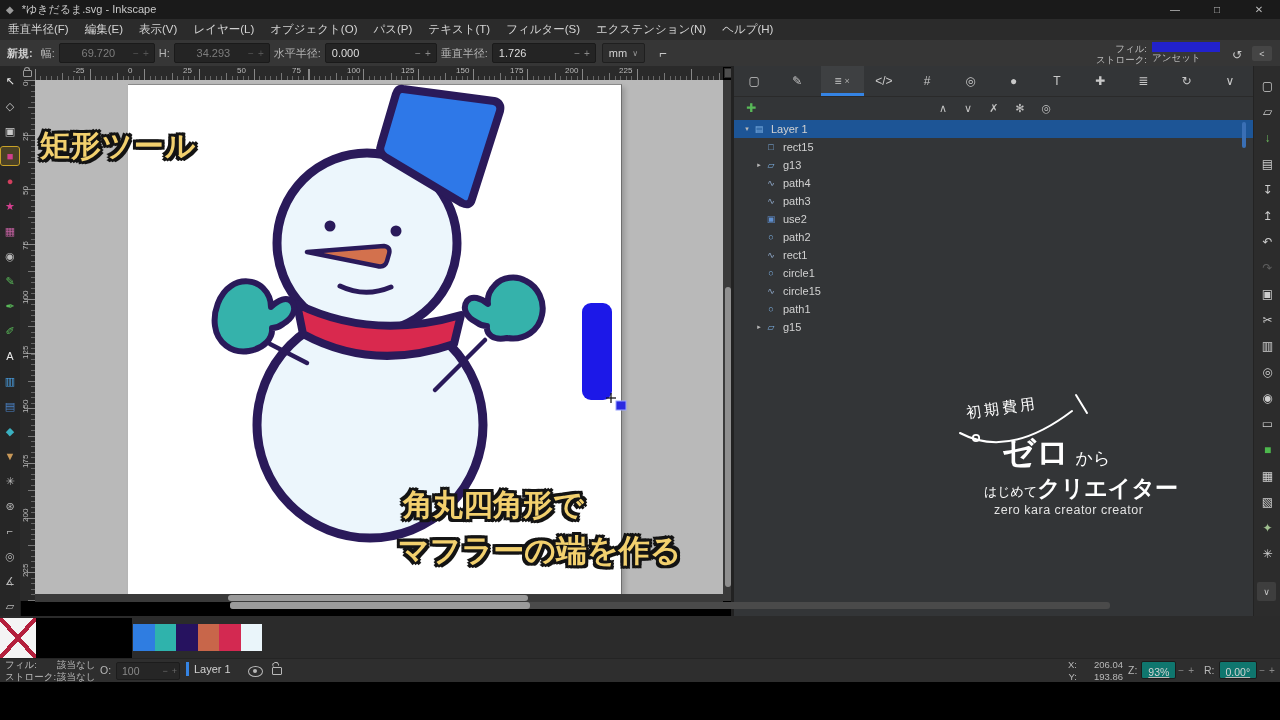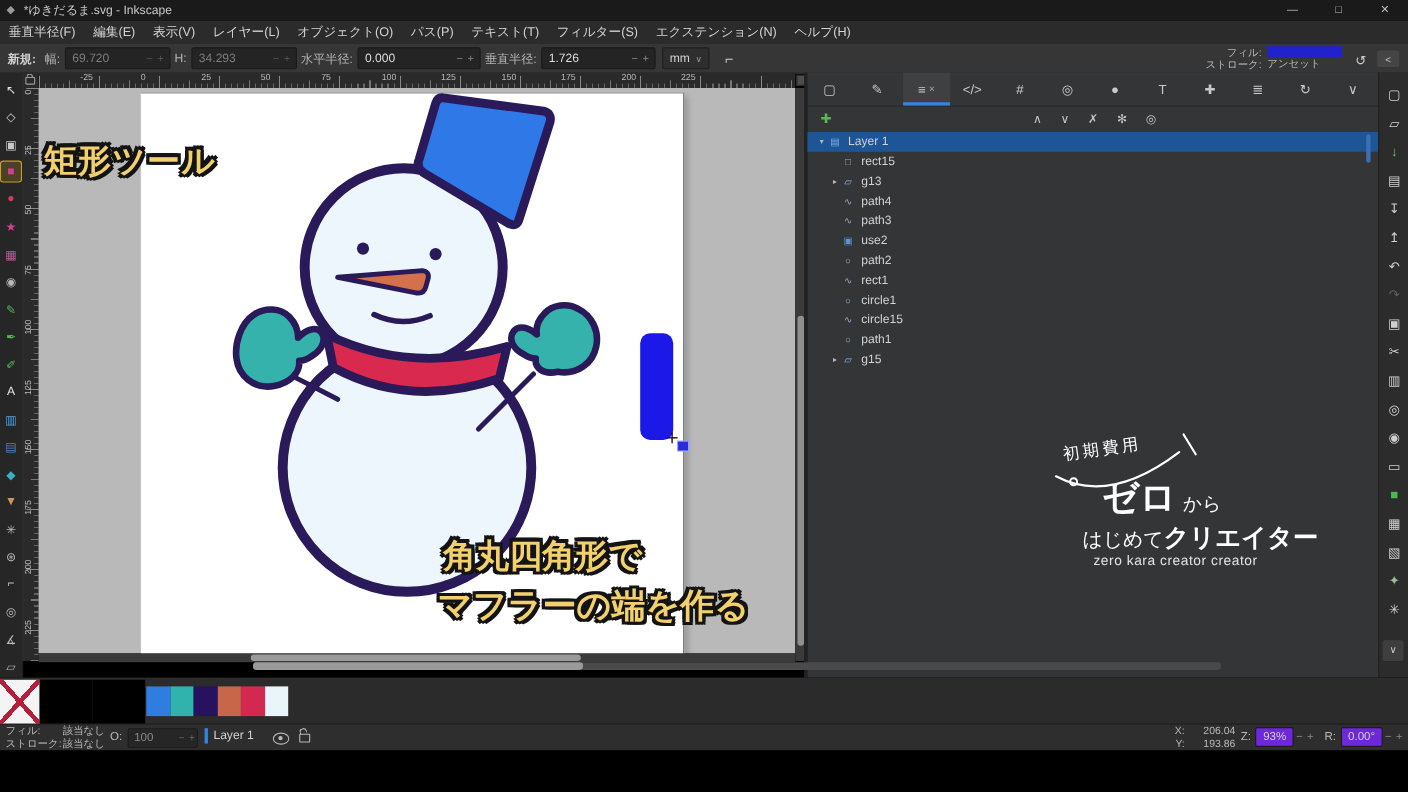--- a/index.html
+++ b/index.html
@@ -15,21 +15,21 @@
   .winbtn{width:42px;height:19px;display:flex;align-items:center;justify-content:center;font-size:10px;color:#bdbdbd;}
   
   .menubar{left:0;top:19px;width:1280px;height:21px;background:#2b2b2b;display:flex;align-items:center;border-bottom:1px solid #242424;}
   .menu-item{font-size:11.5px;color:#d4d4d4;padding:0 8px;white-space:nowrap;}
   
   .toolopts{left:0;top:40px;width:1280px;height:26px;background:#363636;display:flex;align-items:center;border-bottom:1px solid #272727;}
   .toolopts .lbl{font-size:11px;color:#b5b5b5;margin:0 4px;white-space:nowrap;}
   .toolopts .lbl.bold{font-weight:bold;color:#cfcfcf;margin-left:7px;}
   .spin{height:18px;background:#242424;border:1px solid #1a1a1a;border-radius:2px;display:flex;align-items:center;font-size:11px;padding:0 3px;}
   .spin .val{flex:1;text-align:left;padding-left:3px;color:#dedede;}
-  .spin.dim .val{color:#7d7d7d;}
+  .spin.dim .val{color:#7d7d7d;text-align:center;}
   .spin .step{font-size:10px;color:#8a8a8a;padding:0 2px;}
   .spin.dim .step{color:#555;}
   .unitbox{height:18px;background:#2e2e2e;border:1px solid #1f1f1f;border-radius:2px;display:flex;align-items:center;font-size:11px;padding:0 6px;color:#d2d2d2;margin-left:6px;}
   .unitbox .caret{font-size:8px;margin-left:5px;color:#9a9a9a;}
   .sharpbtn{font-size:13px;color:#c9c9c9;margin-left:14px;}
   .fs-mini{position:absolute;right:60px;top:2px;display:flex;align-items:center;}
   .fs-rows{font-size:9.5px;color:#b9b9b9;line-height:11px;text-align:right;}
   .fs-sw{width:68px;height:10px;margin-left:5px;}
   .fs-unset{font-size:9.5px;color:#b9b9b9;margin-left:5px;}
   .reset-ico{position:absolute;right:38px;top:8px;font-size:12px;color:#c9c9c9;}
@@ -88,21 +88,21 @@
   .trow.child .exp{margin-left:20px;}
   .trow .ticon{width:14px;font-size:9px;text-align:center;margin-right:5px;}
   .tree-scroll{position:absolute;left:508px;top:56px;width:4px;height:26px;background:#3a6fb5;border-radius:2px;}
   
   .logo{position:absolute;left:220px;top:325px;width:295px;height:130px;color:#fff;}
   .logo .badge{position:absolute;left:12px;top:8px;font-size:15px;letter-spacing:3px;transform:rotate(-8deg);font-family:"DejaVu Serif",serif;}
   .logo .l1{position:absolute;left:48px;top:40px;}
   .logo .l1 .big{font-size:33px;font-weight:bold;}
   .logo .l1 .small{font-size:17px;margin-left:6px;}
   .logo .l2{position:absolute;left:30px;top:82px;}
-  .logo .l2 .small{font-size:18px;}
+  .logo .l2 .small{font-size:13px;}
   .logo .l2 .big{font-size:23px;font-weight:bold;}
   .logo .l3{position:absolute;left:40px;top:112px;font-size:12.5px;color:#e2e2e2;letter-spacing:.5px;}
   
   .cmdbar{left:1253px;top:66px;width:27px;height:550px;background:#2c2c2c;border-left:1px solid #232323;}
   .cmd{position:absolute;left:4px;width:19px;height:19px;display:flex;align-items:center;justify-content:center;font-size:12px;}
   .cmd.boxed{background:#3e3e3e;border-radius:2px;font-size:9px;}
   
   .palettebar{left:0;top:616px;width:1280px;height:42px;background:#2b2b2b;}
   .pal-scroll{position:absolute;left:230px;top:-14px;width:880px;height:7px;background:#4a4a4a;border-radius:3px;}
   .pal-scroll .thumb{position:absolute;left:0;top:0;height:7px;width:300px;background:#9a9a9a;border-radius:3px;}
@@ -122,21 +122,21 @@
   .layerchip{position:absolute;left:186px;top:3px;display:flex;align-items:center;}
   .layerchip .bar{width:3px;height:14px;background:#3584e4;margin-right:5px;}
   .layerchip .name{color:#d2d2d2;font-size:11px;}
   .eye{position:absolute;left:248px;top:7px;width:13px;height:9px;border:1.4px solid #b9b9b9;border-radius:50%;}
   .eye::after{content:"";position:absolute;left:3.5px;top:1.5px;width:4px;height:4px;border-radius:50%;background:#b9b9b9;}
   .lock{position:absolute;left:272px;top:8px;width:8px;height:6px;border:1.4px solid #b9b9b9;border-radius:1px;}
   .lock::before{content:"";position:absolute;left:-1px;top:-6px;width:5px;height:4px;border:1.4px solid #b9b9b9;border-bottom:none;border-radius:4px 4px 0 0;transform:rotate(-18deg);}
   .sb-msg{position:absolute;left:294px;top:5px;color:#c3c3c3;font-size:10.5px;white-space:nowrap;}
   .sb-xy{position:absolute;left:1063px;top:0;font-size:9.5px;line-height:12px;color:#b9b9b9;display:grid;grid-template-columns:14px 46px;text-align:right;}
   .sb-spin{position:absolute;top:3px;height:16px;display:flex;align-items:center;font-size:10.5px;color:#b9b9b9;}
-  .sb-spin .box{background:#6d28d9;border:1px solid #1c1c1c;border-radius:2px;height:16px;display:flex;align-items:center;margin-left:4px;}
+  .sb-spin .box{background:#0f766e;border:1px solid #1c1c1c;border-radius:2px;height:16px;display:flex;align-items:flex-end;margin-left:4px;text-decoration:underline;}
   .sb-spin .box .val{padding:0 6px;color:#d2d2d2;}
   .sb-spin .step{color:#8a8a8a;font-size:10px;padding:0 2px;}
   .letterbox{left:0;top:682px;width:1280px;height:38px;background:#000;}
   .minilock{left:23px;top:70px;width:7px;height:5px;border:1.2px solid #9a9a9a;border-radius:1px;position:absolute;}
   .minilock::before{content:"";position:absolute;left:0px;top:-4px;width:4px;height:3px;border:1.2px solid #9a9a9a;border-bottom:none;border-radius:3px 3px 0 0;}
 </style>
 </head>
 <body>
 
 <div class="abs titlebar">

